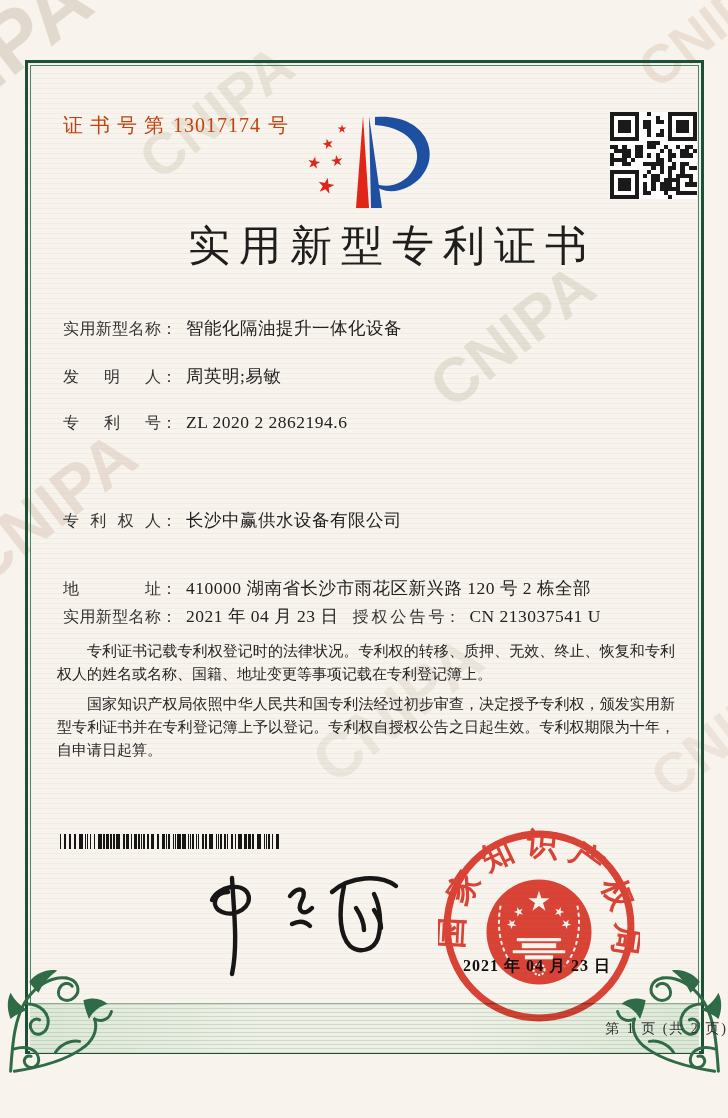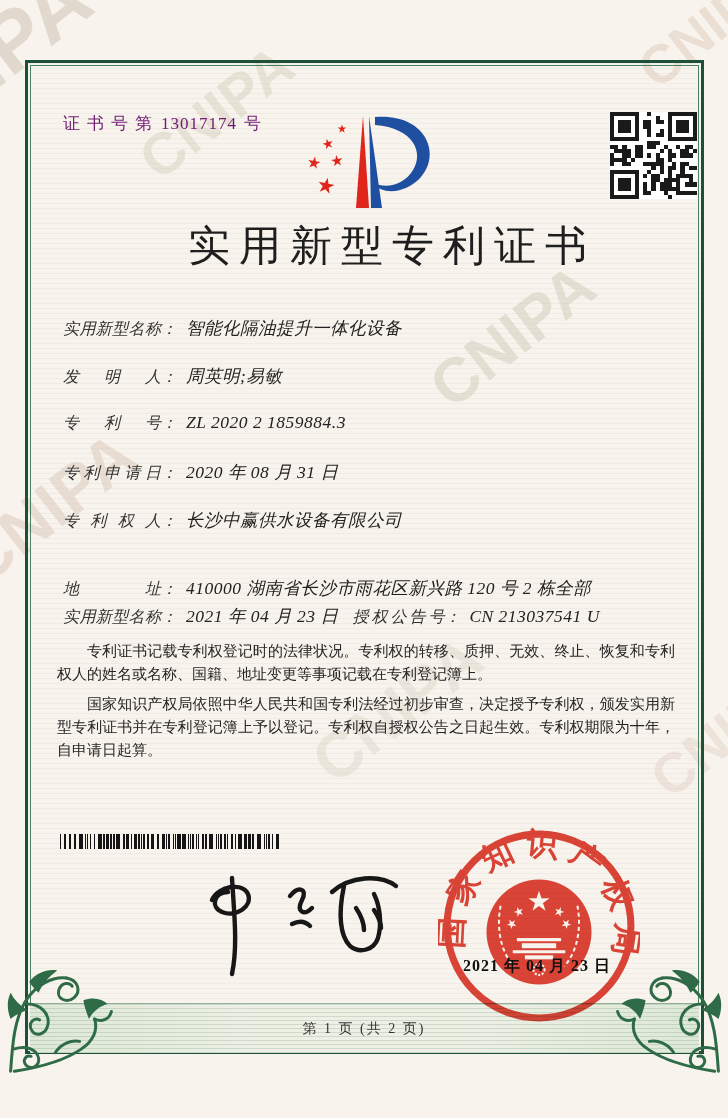--- a/index.html
+++ b/index.html
@@ -31,30 +31,30 @@
         background:
           repeating-linear-gradient(180deg,rgba(96,140,104,.22) 0 1px,transparent 1px 4px),
           linear-gradient(90deg,#dde8d7 0%,#eef0e6 35%,#eef0e6 65%,#dde8d7 100%);
         border-top:1px solid rgba(44,104,68,.35);}
   
   .flourish{position:absolute;width:112px;height:112px;color:#2e6b46;}
   .fl-bl{left:5px;top:963px;}
   .fl-br{left:612px;top:963px;transform:scaleX(-1);}
 
   
-  .cert-no{position:absolute;left:63px;top:112px;font-size:17px;color:#701a75;}
+  .cert-no{position:absolute;left:63px;top:112px;font-size:20px;color:#c2410c;}
   .cert-no .sp{letter-spacing:7px;}
   .cert-no .num{letter-spacing:1px;margin:0 7px 0 2px;}
   .logo{position:absolute;left:295px;top:101px;width:150px;height:112px;}
   .qr{position:absolute;left:610px;top:112px;width:87px;height:87px;}
   .title{position:absolute;left:0;top:218px;width:100%;text-align:center;
          font-size:42px;font-weight:400;letter-spacing:9px;color:#1e1e1e;padding-left:28px;}
 
   
-  .frow{position:absolute;left:63px;width:600px;height:26px;font-size:17px;white-space:nowrap;font-style:italic;}
+  .frow{position:absolute;left:63px;width:600px;height:26px;font-size:17px;white-space:nowrap;}
   .flabel{display:inline-block;width:98px;font-size:16px;color:#333;
           text-align:justify;text-align-last:justify;text-justify:inter-character;vertical-align:baseline;}
   .fcolon{font-size:16px;margin-right:9px;color:#333;}
   .fvalue{font-size:17.5px;color:#222;letter-spacing:.5px;}
   .pair2{margin-left:14px;}
   .pair2 .flabel{width:92px;}
 
   
   .body-text{position:absolute;left:57px;top:640px;width:618px;
              font-size:15px;line-height:23px;text-align:justify;color:#252525;}
@@ -63,21 +63,21 @@
   
   .barcode{position:absolute;left:60px;top:834px;width:222px;height:15px;}
   .director{position:absolute;left:63px;top:891px;
             font-family:"Liberation Sans","DejaVu Sans",sans-serif;
             font-size:17px;font-weight:700;color:#222;line-height:34px;}
   .signature{position:absolute;left:198px;top:862px;width:212px;height:122px;}
   .seal{position:absolute;left:438px;top:825px;width:202px;height:202px;
         mix-blend-mode:multiply;opacity:.93;}
   .seal-date{position:absolute;left:452px;top:956px;width:170px;text-align:center;
              font-size:16px;letter-spacing:1px;color:#101010;font-weight:700;}
-  .page-indicator{position:absolute;left:0;top:1020px;width:728px;text-align:center;
+  .page-indicator{position:absolute;left:0;top:1020px;width:728px;text-align:right;
                   font-size:14px;letter-spacing:2px;color:#333;}
   .continuation{position:absolute;left:0;top:1066px;width:690px;text-align:center;
                 font-size:14.5px;letter-spacing:3px;color:#2d2d2d;}
 </style>
 </head>
 <body>
 
 <svg width="0" height="0" style="position:absolute">
   <symbol id="flourish" viewBox="0 0 120 120">
     <g fill="none" stroke="currentColor" stroke-width="3.2" stroke-linecap="round">
@@ -278,24 +278,21 @@
 
   <div class="title">实用新型专利证书</div>
 
   <div class="frow" style="top:316px">
     <span class="flabel">实用新型名称</span><span class="fcolon">：</span><span class="fvalue">智能化隔油提升一体化设备</span>
   </div>
   <div class="frow" style="top:364px">
     <span class="flabel">发明人</span><span class="fcolon">：</span><span class="fvalue">周英明;易敏</span>
   </div>
   <div class="frow" style="top:412px">
-    <span class="flabel">专利号</span><span class="fcolon">：</span><span class="fvalue">ZL 2020 2 1859884.3</span>
-  </div>
-  <div class="frow" style="top:460px">
-    <span class="flabel">专利申请日</span><span class="fcolon">：</span><span class="fvalue">2020 年 08 月 31 日</span>
+    <span class="flabel">专利号</span><span class="fcolon">：</span><span class="fvalue">ZL 2020 2 2862194.6</span>
   </div>
   <div class="frow" style="top:508px">
     <span class="flabel">专利权人</span><span class="fcolon">：</span><span class="fvalue">长沙中赢供水设备有限公司</span>
   </div>
   <div class="frow" style="top:576px">
     <span class="flabel">地址</span><span class="fcolon">：</span><span class="fvalue">410000 湖南省长沙市雨花区新兴路 120 号 2 栋全部</span>
   </div>
   <div class="frow" style="top:604px">
     <span class="flabel">实用新型名称</span><span class="fcolon">：</span><span class="fvalue">2021 年 04 月 23 日</span><span class="pair2"><span class="flabel">授权公告号</span><span class="fcolon">：</span><span class="fvalue">CN 213037541 U</span></span>
   </div>

